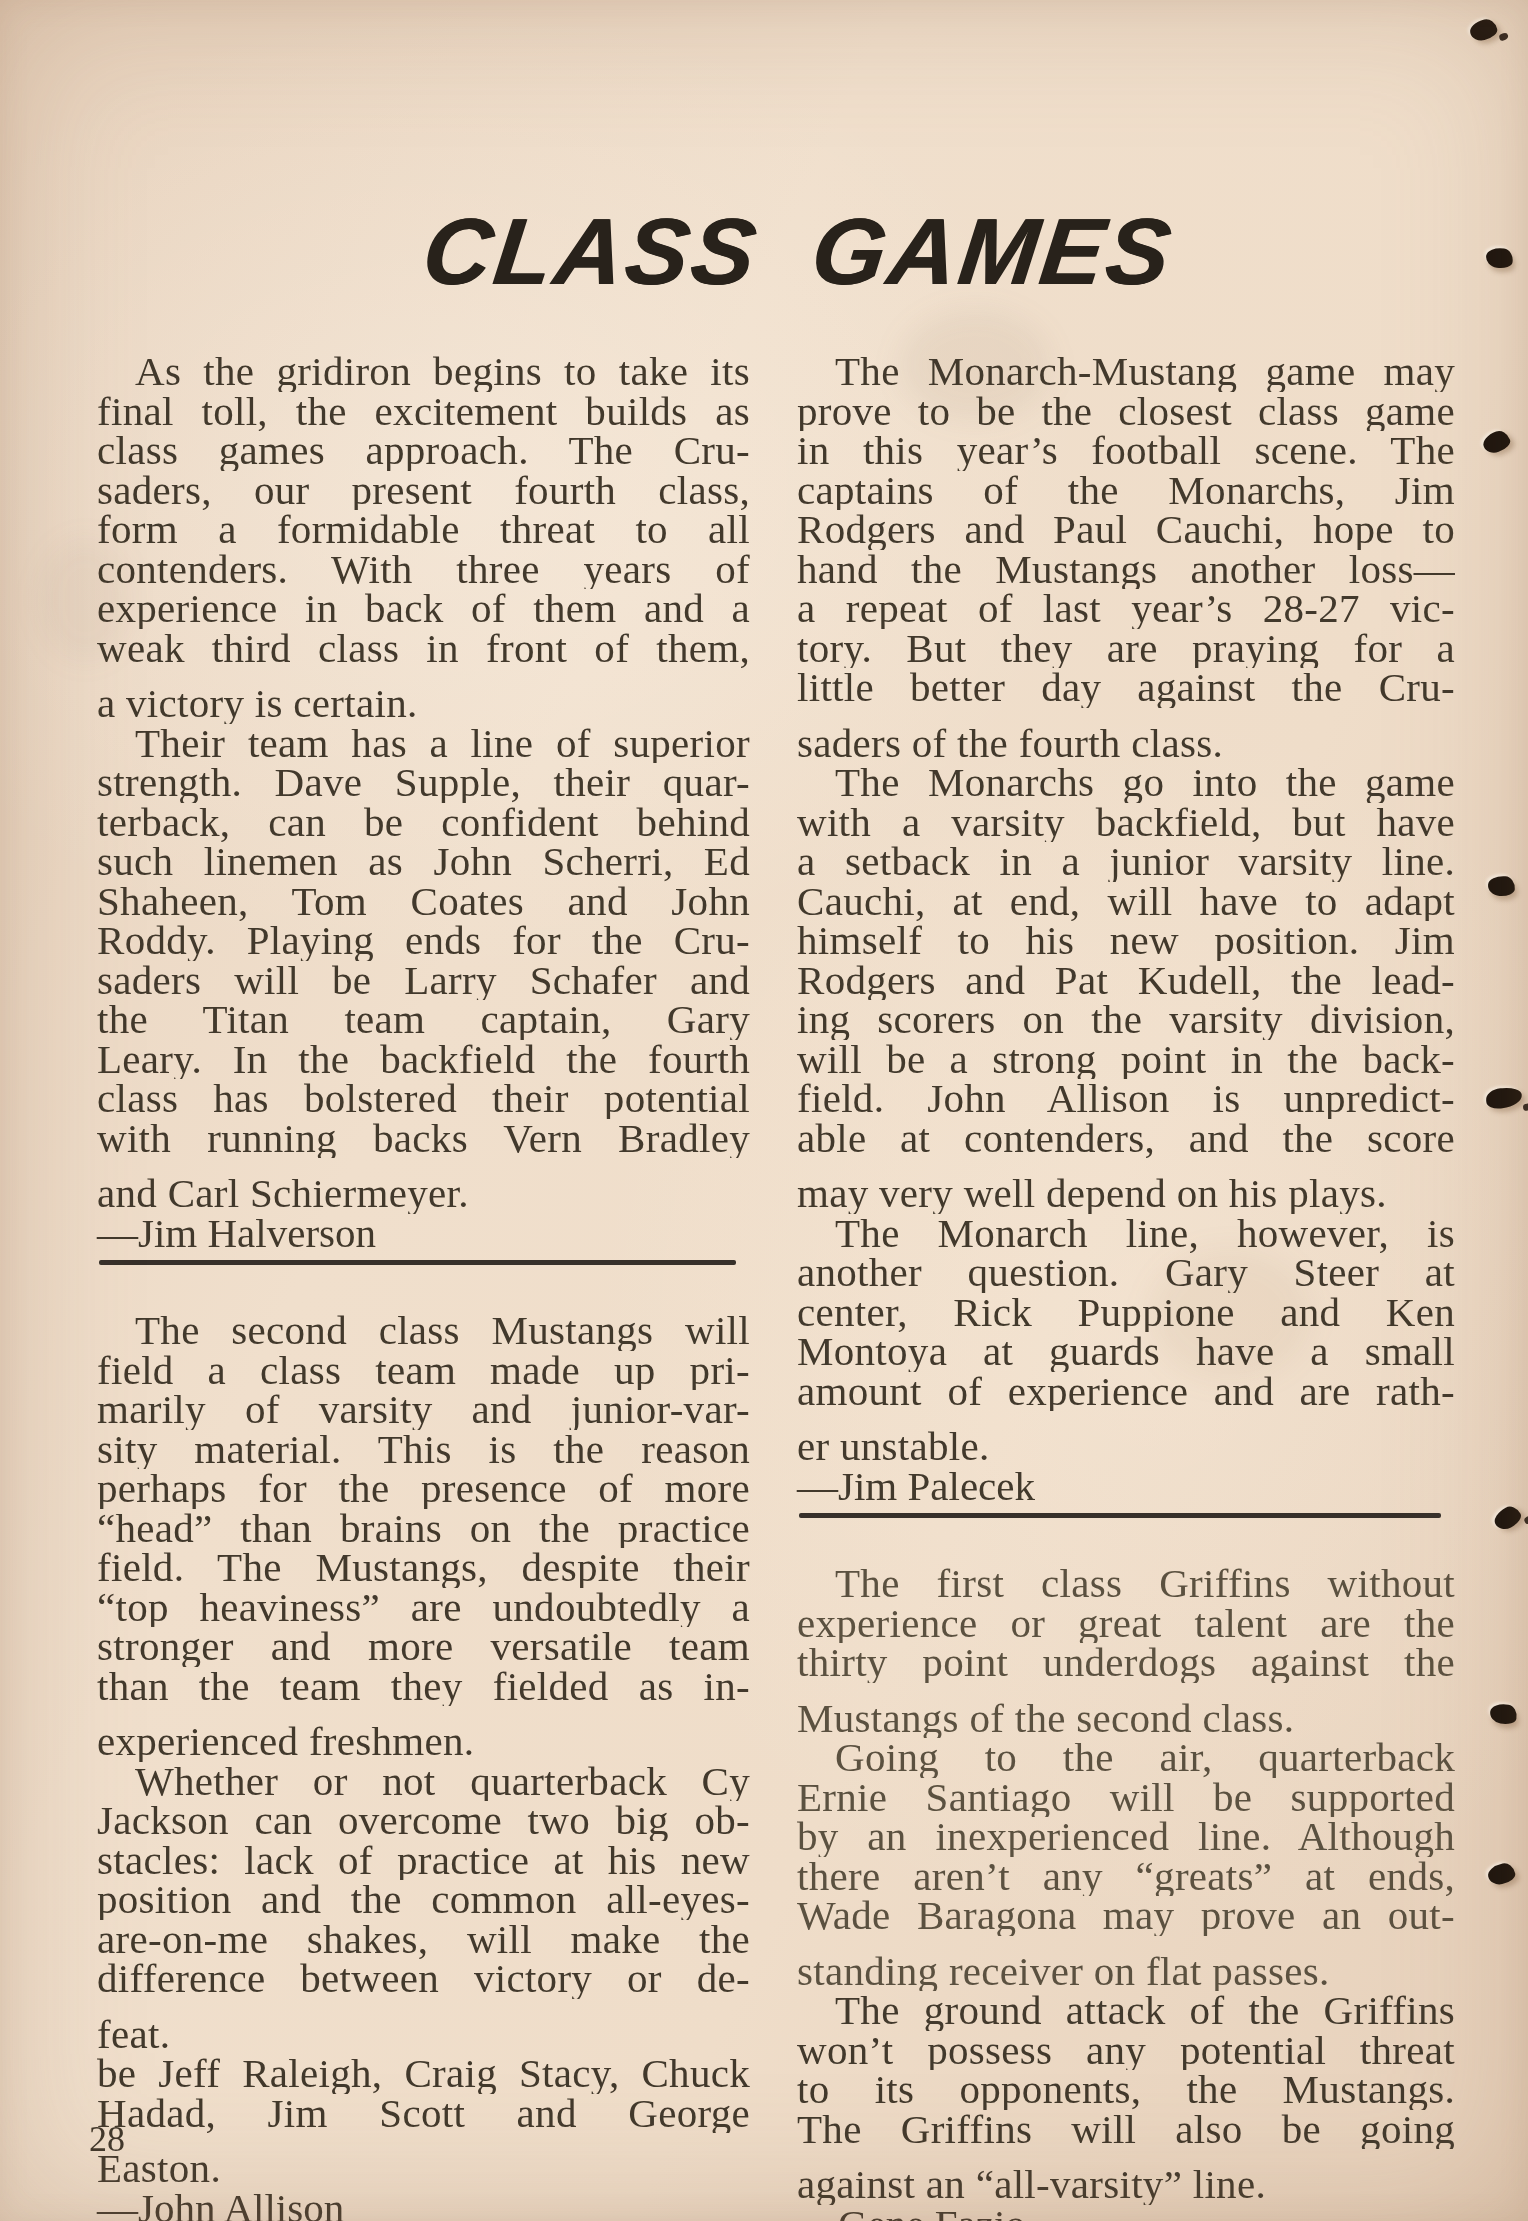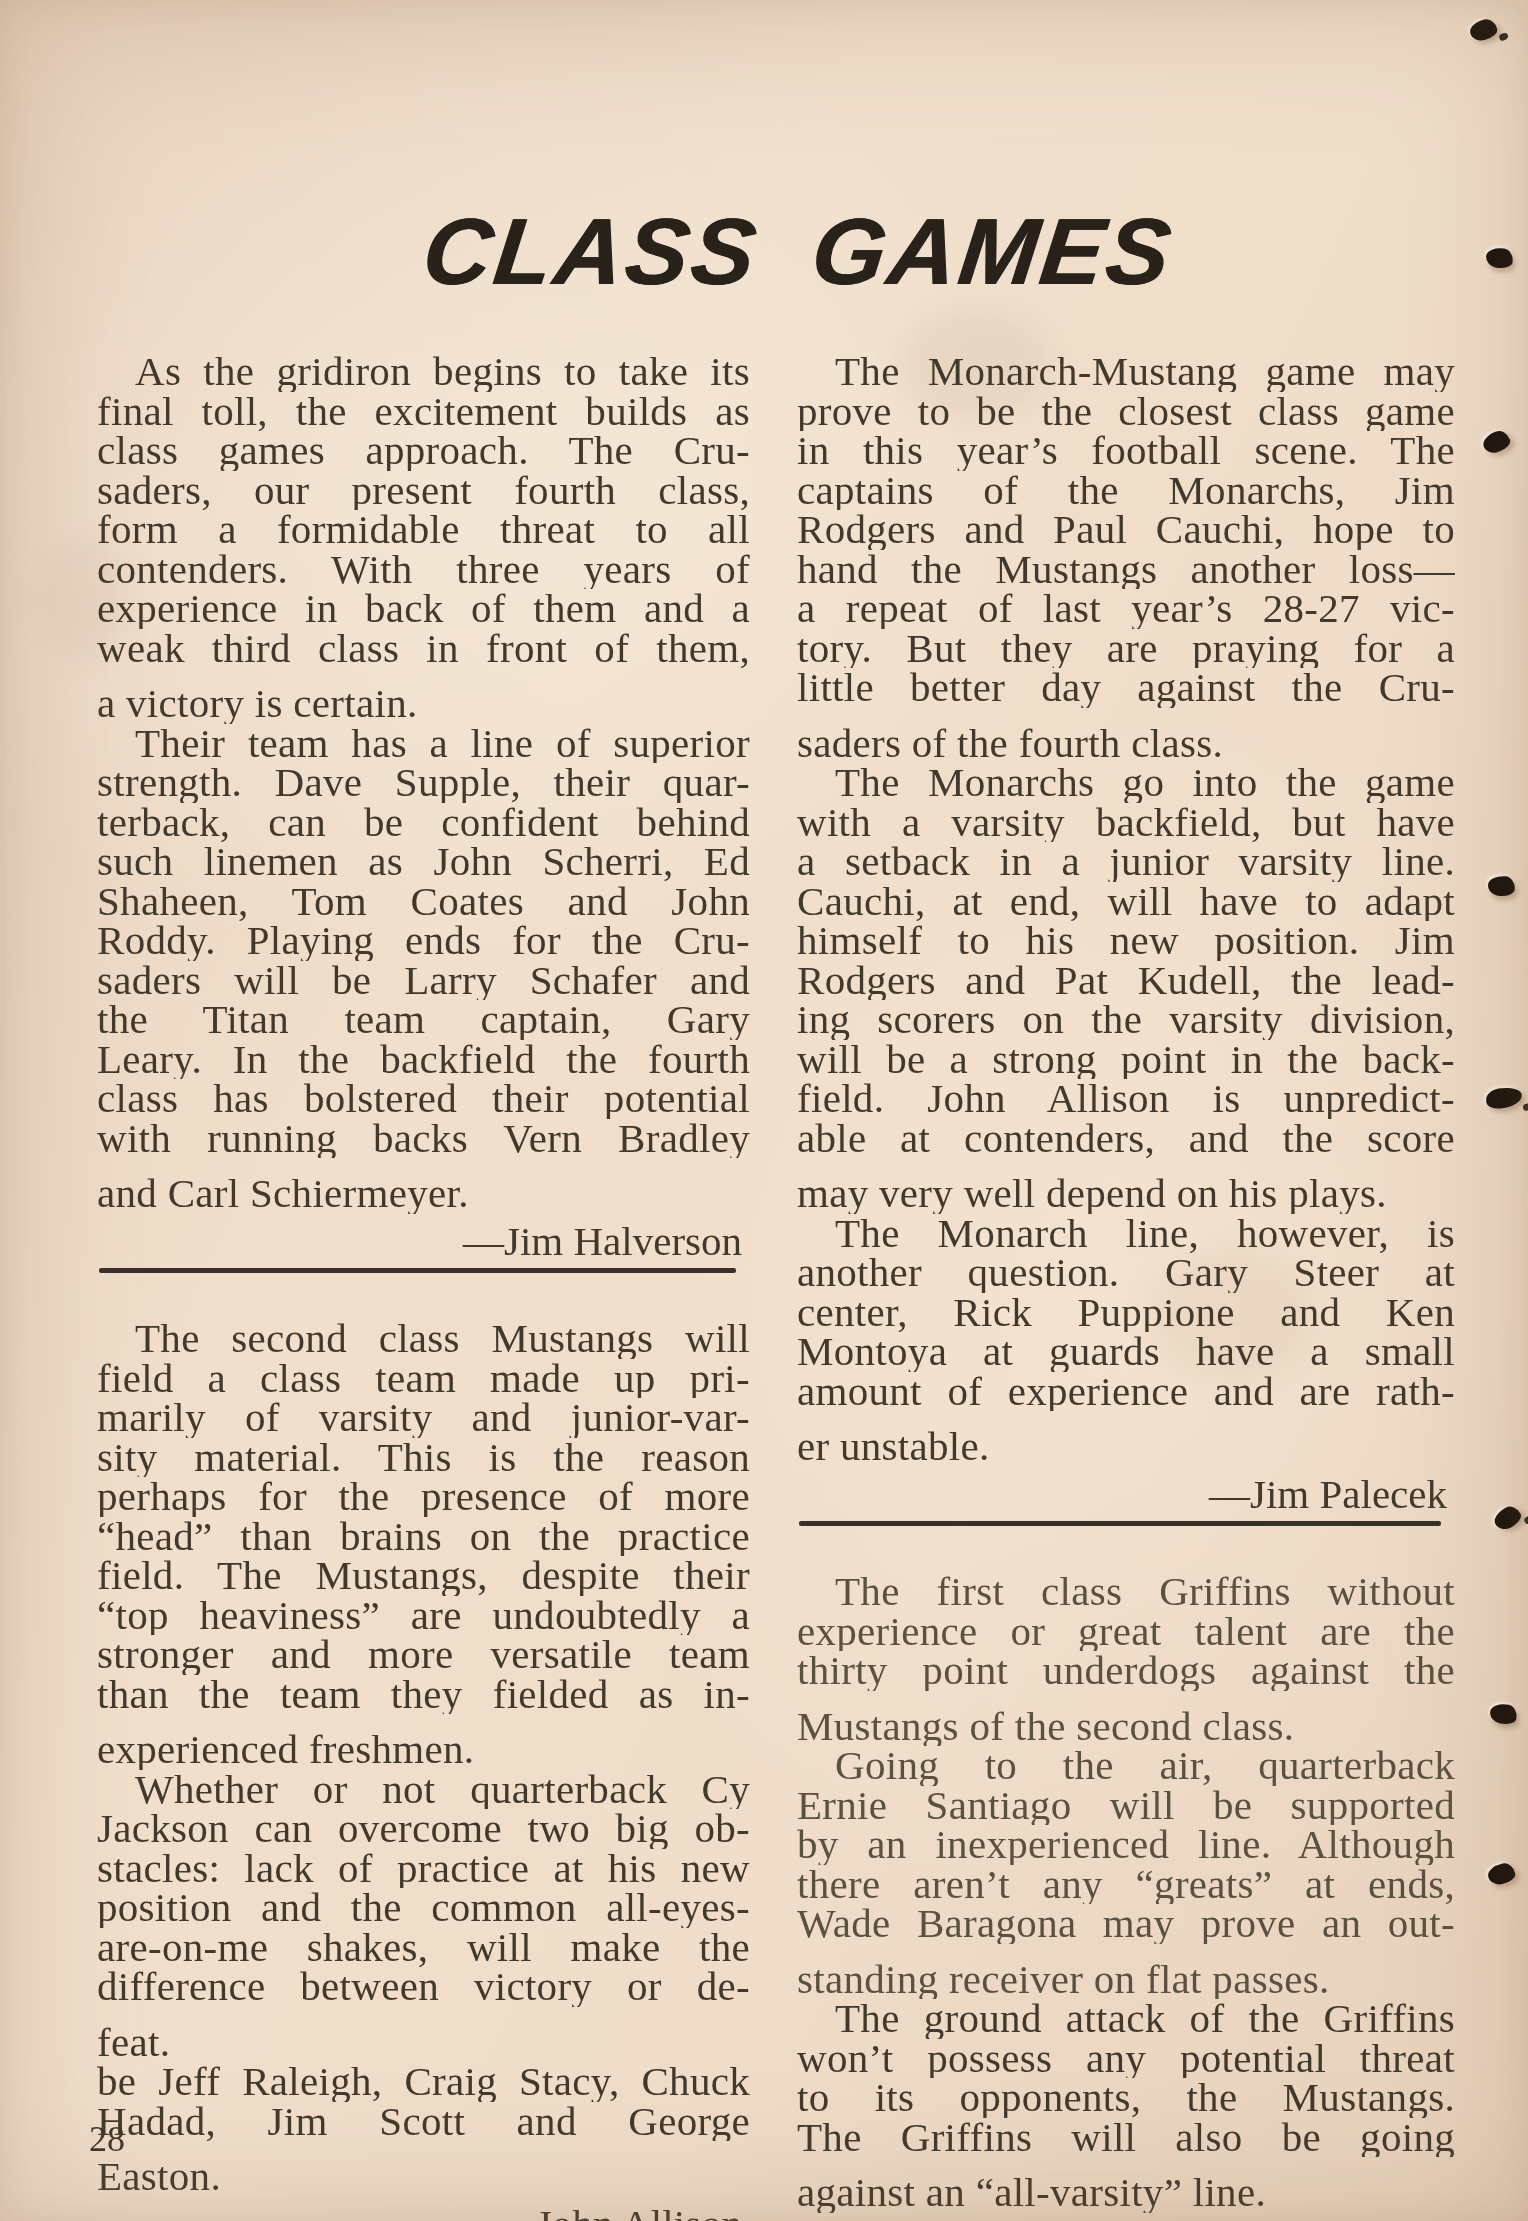--- a/index.html
+++ b/index.html
@@ -57,23 +57,22 @@
     text-align: justify;
     text-align-last: justify;
     letter-spacing: 0.3px;
     overflow: hidden;
   }
   .line.first { text-indent: 38px; }
   .line.end   { text-align-last: left; margin-top: 16px; }
 
   .byline {
     line-height: 39.5px; height: 39.5px;
-    text-align: right;
+    text-align: left;
     padding-right: 8px;
-    margin-top: 8px;
   }
 
   .divider {
     height: 5px;
     background: #37302a;
     border-radius: 2px;
     margin: 7px 14px 46px 2px;
   }
 
   

